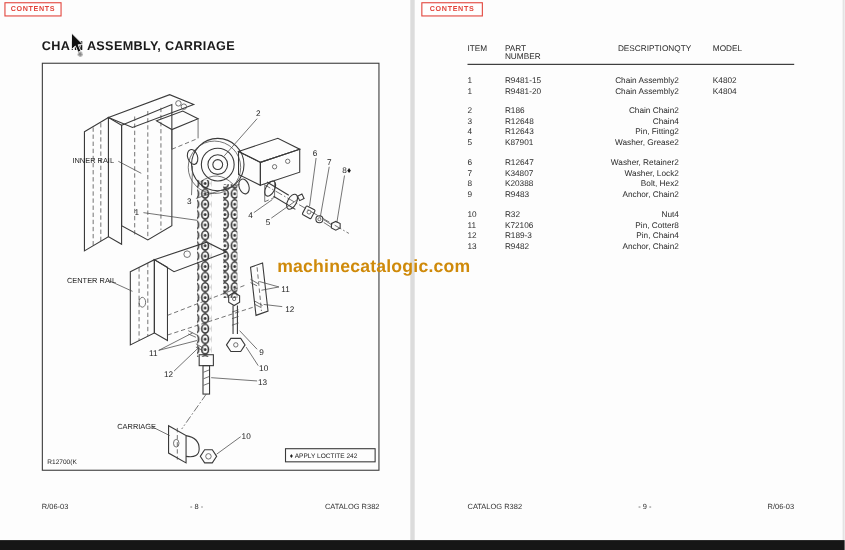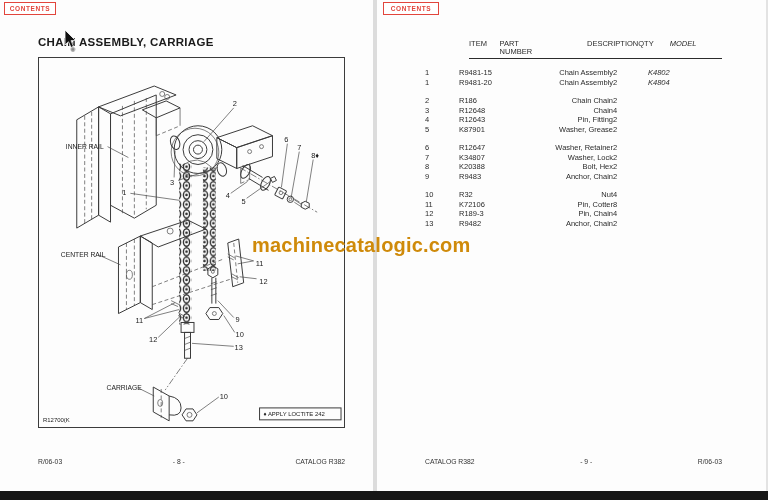--- a/index.html
+++ b/index.html
@@ -29,38 +29,38 @@
     border:1px solid #3c3c3c; background:#fdfdfd; }
   #diagram-box svg { width:100%; height:100%; display:block; }
   svg .ln   { fill:none; stroke:#3a3a3a; stroke-width:1; }
   svg .thin { fill:none; stroke:#4a4a4a; stroke-width:0.7; }
   svg .dash { stroke-dasharray:4 2.5; }
   svg .dd   { stroke-dasharray:7 2 1.5 2; }
   svg text  { font-family:"Liberation Sans", sans-serif; font-size:7.5px; fill:#1c1c1c; stroke:none; }
   svg text.part-label { font-size:6.8px; }
   svg text.tiny { font-size:6px; }
 
-  #watermark { position:absolute; left:252px; top:234px; z-index:20; font-size:20px; font-weight:bold;
+  #watermark { position:absolute; left:252px; top:234px; z-index:20; font-size:16px; font-weight:bold;
     letter-spacing:0.2px; }
 
   .page-footer { position:absolute; display:flex; justify-content:space-between;
     font-size:6.8px; color:#333; }
   #left-footer  { left:38px;  top:458px; width:307px; }
   #right-footer { left:425px; top:458px; width:297px; }
 
   #parts-table { position:absolute; left:425px; top:40px; width:297px; font-size:7.5px; color:#2b2b2b; }
   .t-head { display:flex; border-bottom:1px solid #2b2b2b; padding-bottom:2px; }
   .t-row  { display:flex; line-height:9.5px; }
   .t-row.gap { margin-top:9px; }
-  .t-head { line-height:8px; margin-bottom:9px;margin-left:44px; }
+  .t-head { line-height:8px; margin-bottom:9px; }
   .c-item  { width:34px; }
   .c-part  { width:52px; }
   .c-desc  { width:102px;text-align:right; }
   .c-qty   { width:35px; }
-  .c-model { width:58px;font-style:italic; }
+  .c-model { width:58px; }
 </style>
 </head>
 <body>
 
 <div id="stage">
 
   <div class="page" id="left-page"></div>
   <div class="page" id="right-page"></div>
   <div id="page-divider"></div>
   <div id="bottom-bar"></div>

